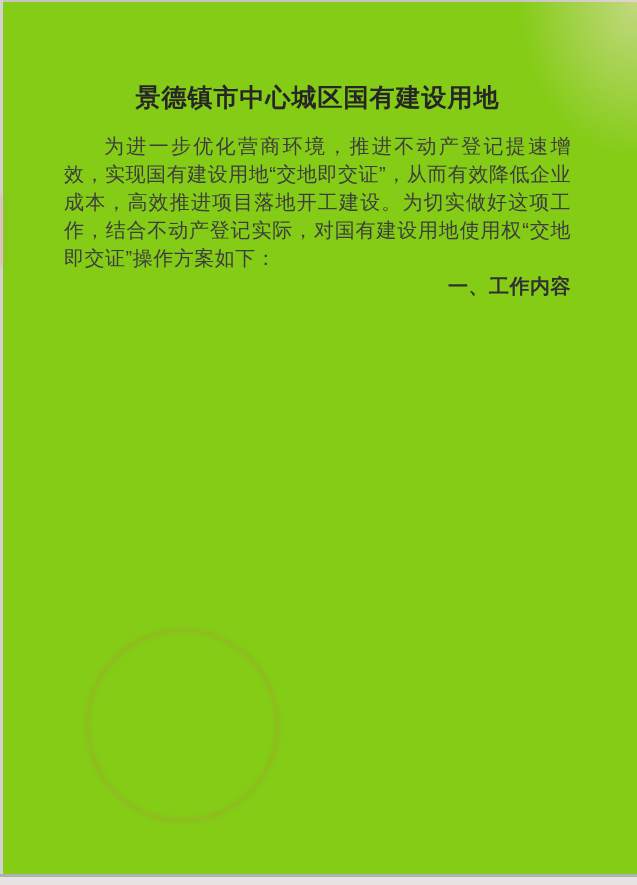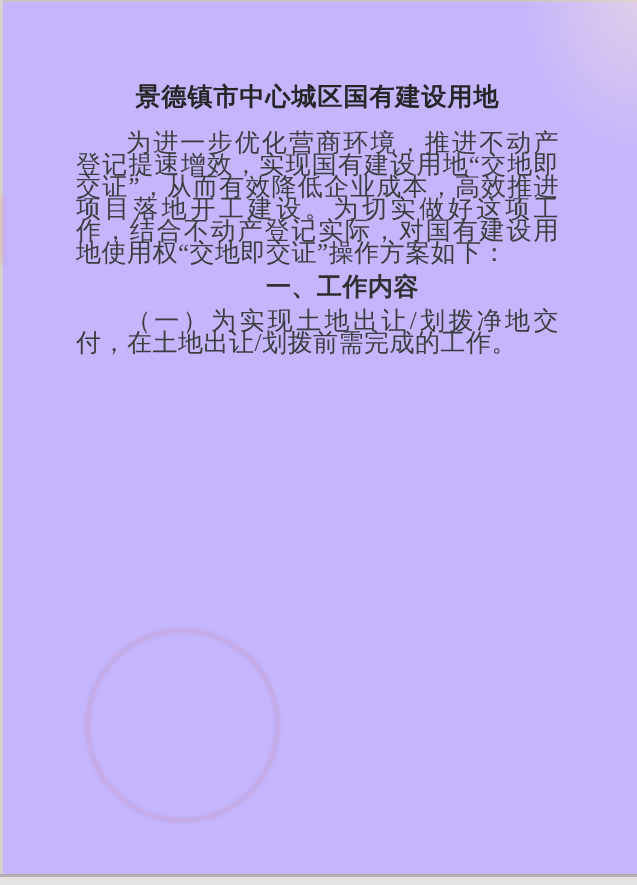--- a/index.html
+++ b/index.html
@@ -5,22 +5,22 @@
   html, body {
     margin: 0;
     padding: 0;
     background: #e9e7e6;
   }
   .scan-canvas {
     position: relative;
     width: 637px;
     height: 885px;
     overflow: hidden;
-    background: #c4b5fd;
-    font-family: Liberation Serif, serif;
+    background: #84cc16;
+    font-family: Liberation Sans, sans-serif;
   }
   
   .edge-top {
     position: absolute; left: 0; top: 0;
     width: 637px; height: 2px;
     background: #c8c4c2;
   }
   .edge-left {
     position: absolute; left: 0; top: 0;
     width: 3px; height: 874px;
@@ -72,32 +72,32 @@
     font-size: 25px;
     line-height: 34px;
     font-weight: bold;
     letter-spacing: 1px;
     color: #262626;
   }
   .doc-body {
     margin-top: 18px;
   }
   .doc-body p {
-    margin: 12px;
-    font-size: 25px;
-    line-height: 22px;
+    margin: 0;
+    font-size: 20px;
+    line-height: 28px;
     text-indent: 2em;
     text-align: justify;
     color: #3d3d3d;
     letter-spacing: 0.5px;
   }
   .doc-body p.heading {
     font-weight: bold;
     color: #303030;
-    text-align: center;
+    text-align: right;
   }
   .doc-body p b {
     color: #2e2e2e;
   }
 </style>
 </head>
 <body>
 
 <div class="scan-canvas">
   <div class="edge-top"></div>
@@ -106,19 +106,18 @@
   <div class="ink-smudge"></div>
   <div class="seal-circle"></div>
 
   <div class="content">
     <h1 class="doc-title">
       <span>景德镇市中心城区国有建设用地</span><br>
     </h1>
     <div class="doc-body">
         <p class="body-para">为进一步优化营商环境，推进不动产登记提速增效，实现国有建设用地“交地即交证”，从而有效降低企业成本，高效推进项目落地开工建设。为切实做好这项工作，结合不动产登记实际，对国有建设用地使用权“交地即交证”操作方案如下：</p>
         <p class="heading">一、工作内容</p>
-        <p class="body-para">（一）为实现土地出让/划拨净地交付，在土地出让/划拨前需完成的工作。</p>
       </div>
   </div>
 
   <div class="edge-bottom-line"></div>
   <div class="edge-bottom-band"></div>
 </div>
 
 </body></html>

